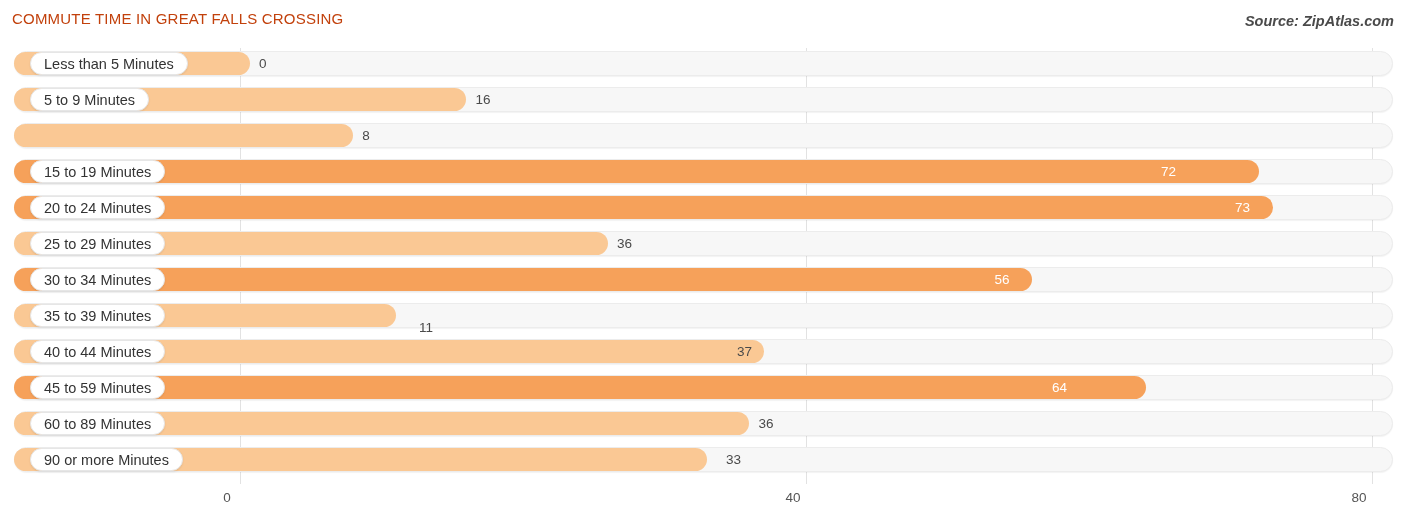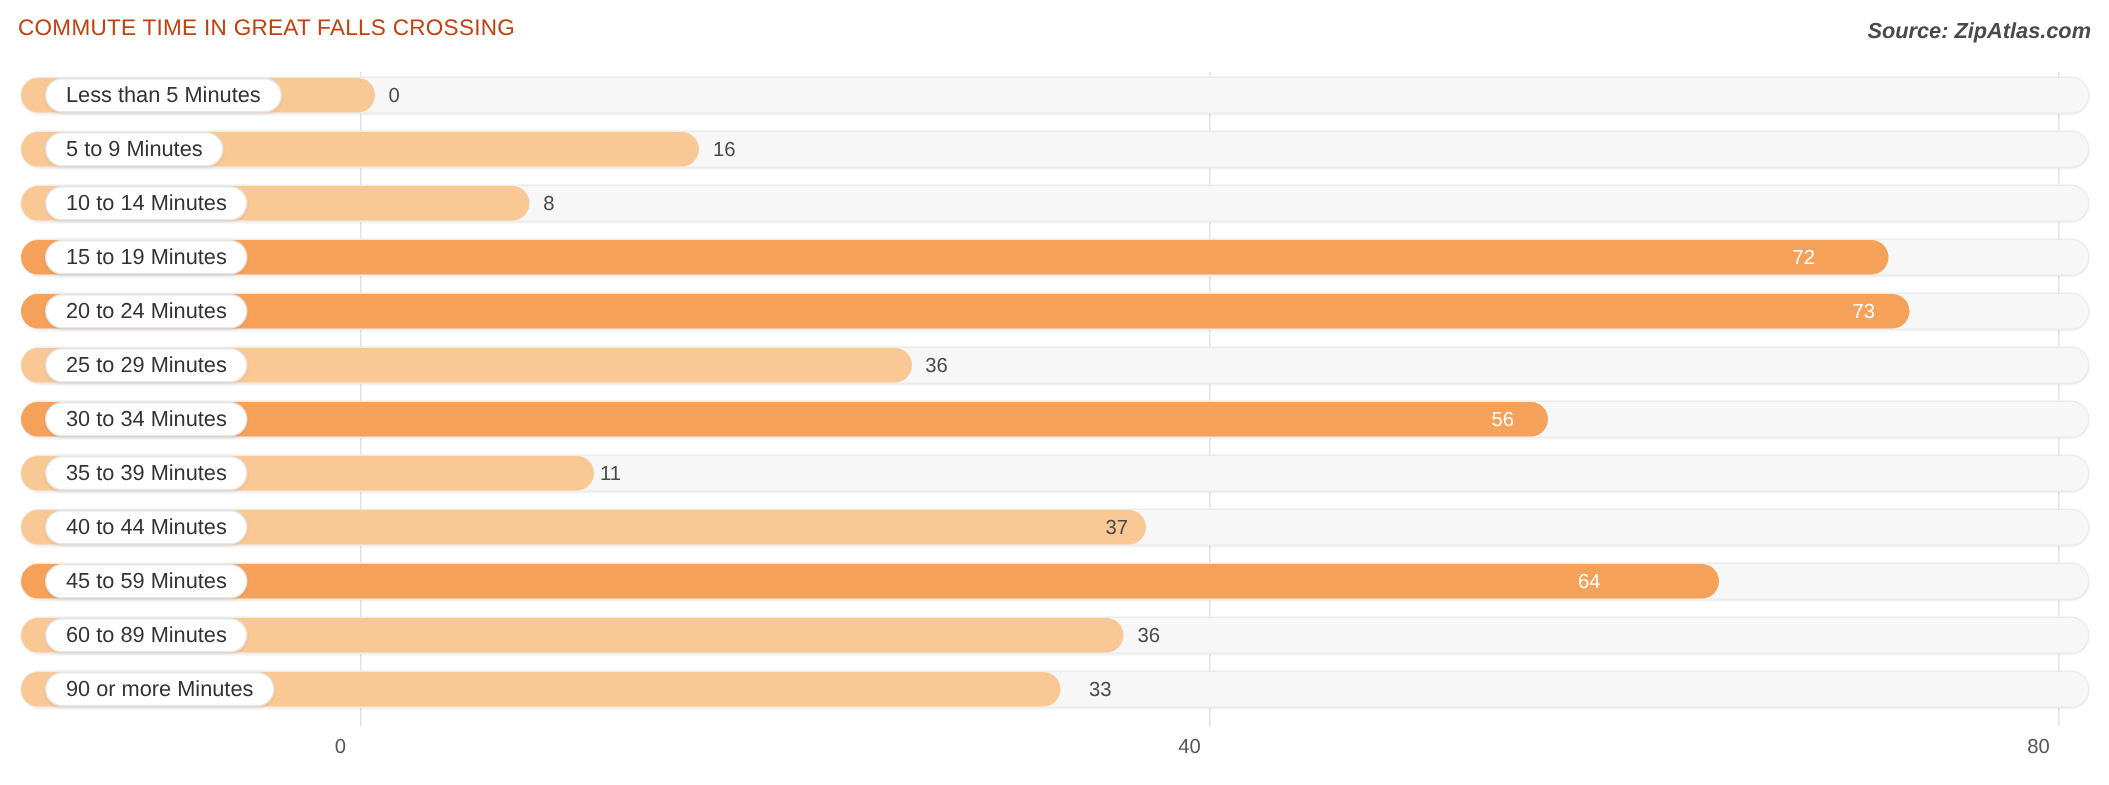--- a/index.html
+++ b/index.html
@@ -176,32 +176,29 @@
           <div class="track"></div>
           <div class="bar light" style="width: 452.4px;"></div>
           <div class="label-pill">
             <span>5 to 9 Minutes</span>
           </div>
           <div class="value outside" style="left: 475.4px;">16</div>
         </div>
         <div class="row">
           <div class="track"></div>
           <div class="bar light" style="width: 339.2px;"></div>
-          <div class="label-pill">
-            <span>10 to 14 Minutes</span>
-          </div>
           <div class="value outside" style="left: 362.2px;">8</div>
         </div>
         <div class="row">
           <div class="track"></div>
           <div class="bar dark" style="width: 1244.8px;"></div>
           <div class="label-pill">
             <span>15 to 19 Minutes</span>
           </div>
-          <div class="value inside" style="left: 1195px;">72</div>
+          <div class="value inside" style="left: 1161px;">72</div>
         </div>
         <div class="row">
           <div class="track"></div>
           <div class="bar dark" style="width: 1258.95px;"></div>
           <div class="label-pill">
             <span>20 to 24 Minutes</span>
           </div>
           <div class="value inside" style="left: 1234.95px;">73</div>
         </div>
         <div class="row">
@@ -219,21 +216,21 @@
             <span>30 to 34 Minutes</span>
           </div>
           <div class="value inside" style="left: 994.4px;">56</div>
         </div>
         <div class="row">
           <div class="track"></div>
           <div class="bar light" style="width: 381.65px;"></div>
           <div class="label-pill">
             <span>35 to 39 Minutes</span>
           </div>
-          <div class="value outside" style="left: 400px;">11</div>
+          <div class="value outside" style="left: 419px; margin-top: 12px;">11</div>
         </div>
         <div class="row">
           <div class="track"></div>
           <div class="bar light" style="width: 749.55px;"></div>
           <div class="label-pill">
             <span>40 to 44 Minutes</span>
           </div>
           <div class="value outside" style="left: 737px; text-align: right;">37</div>
         </div>
         <div class="row">

